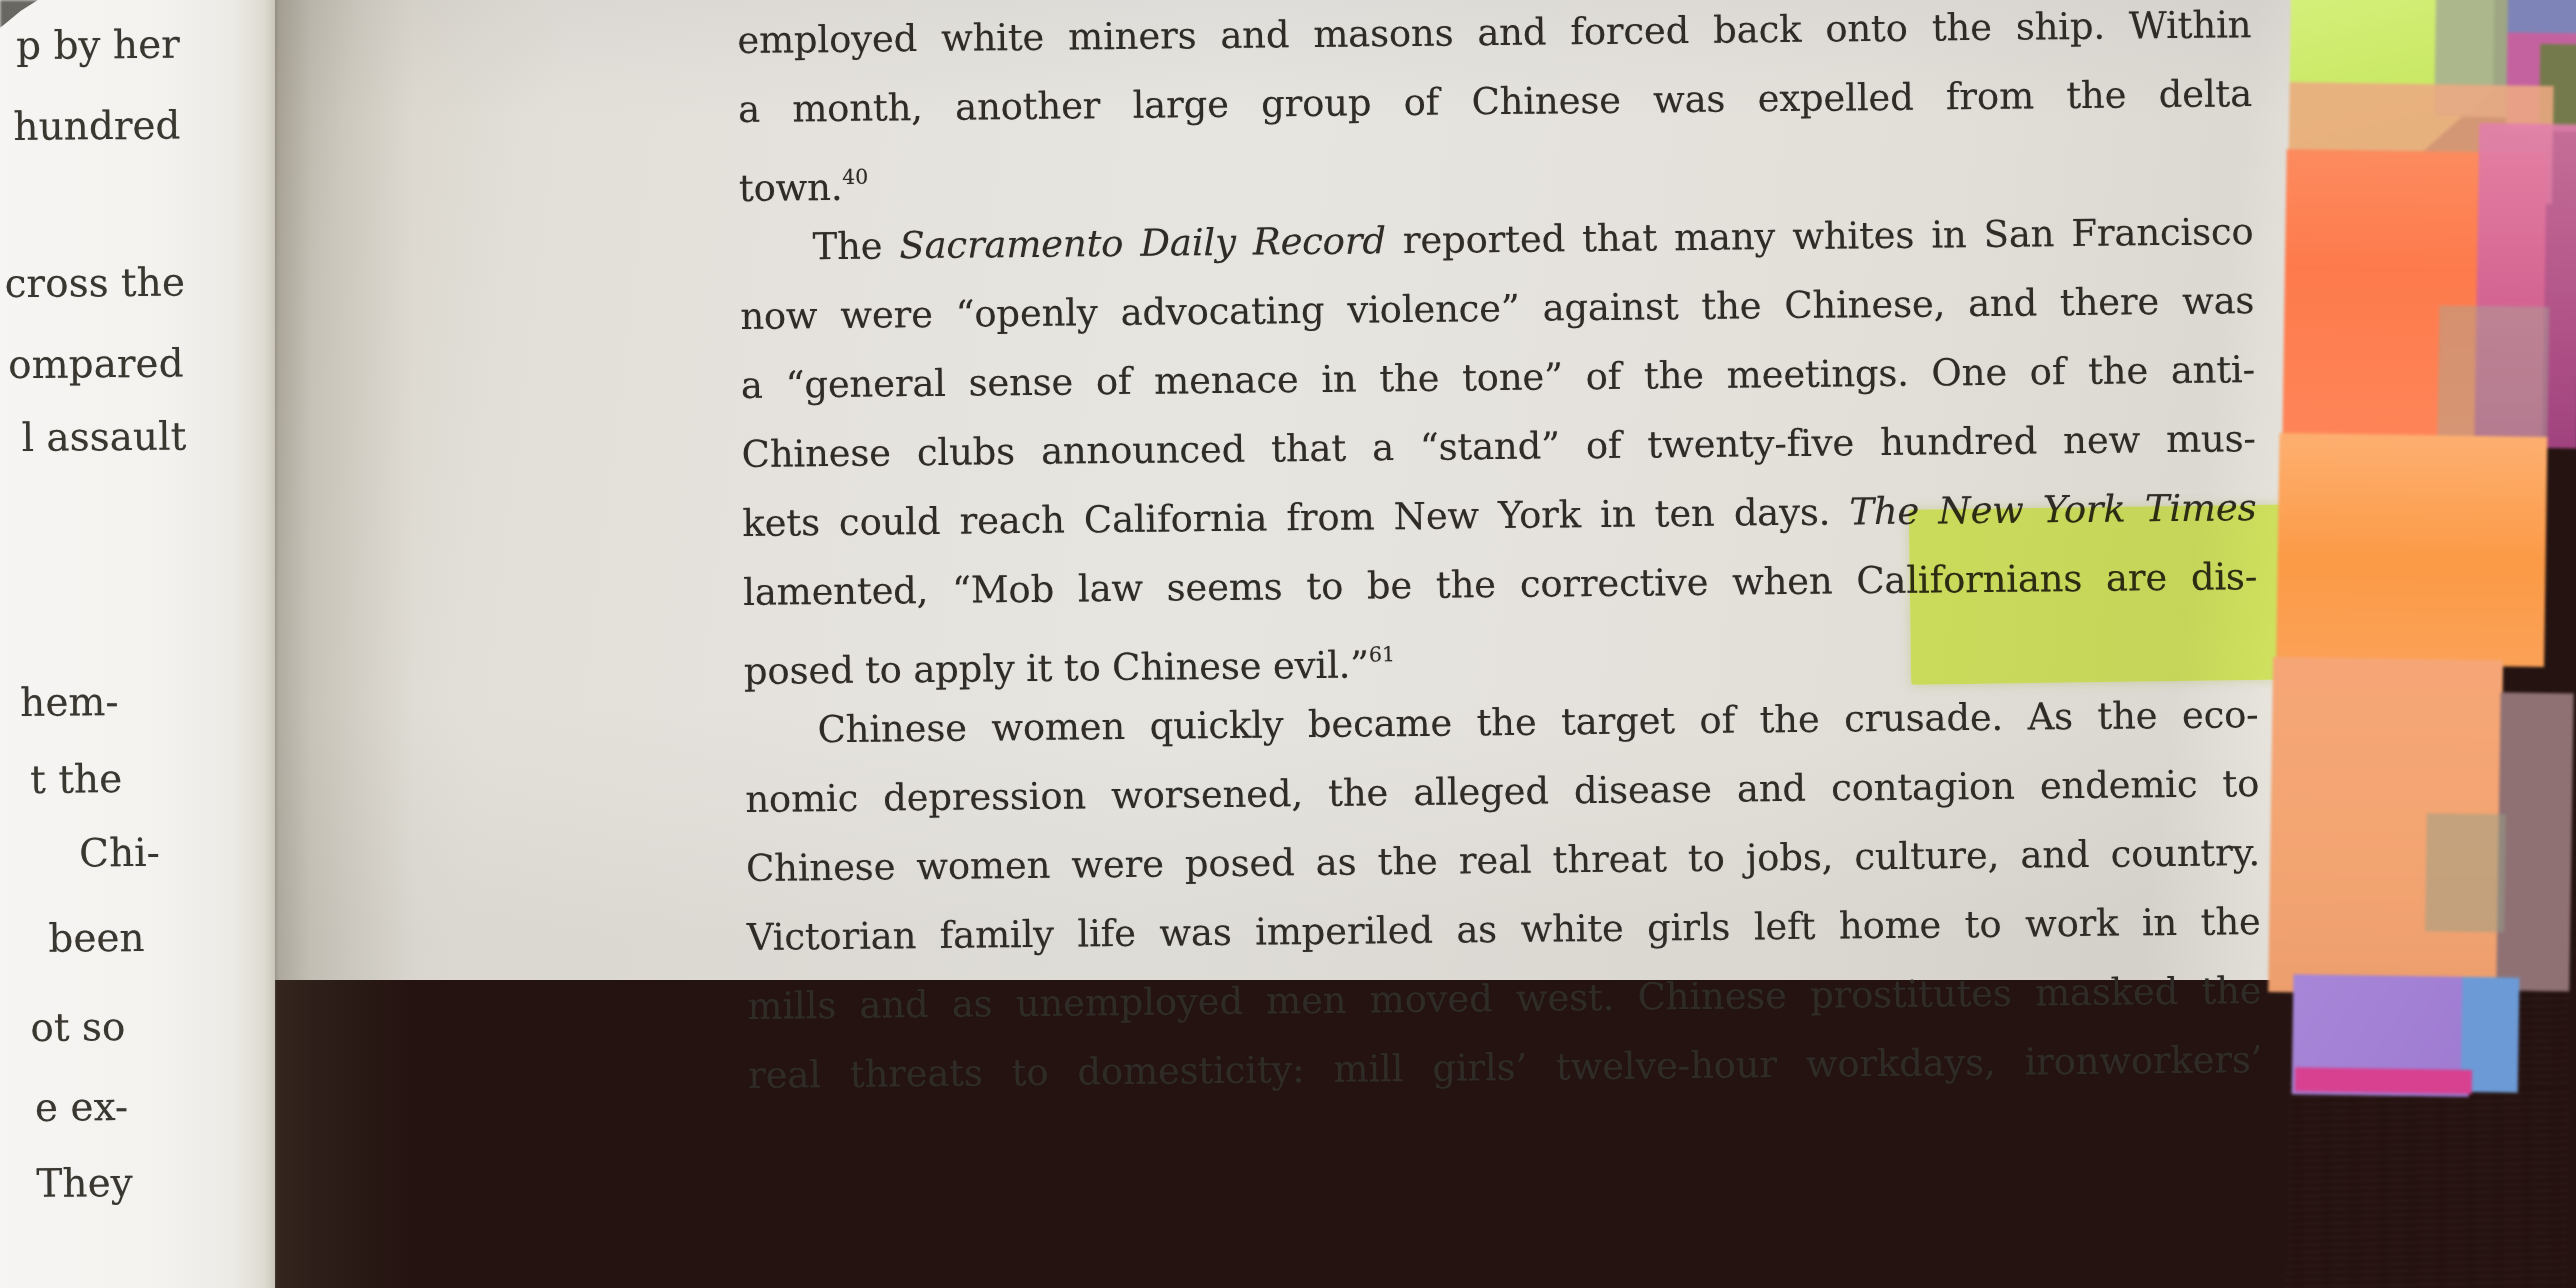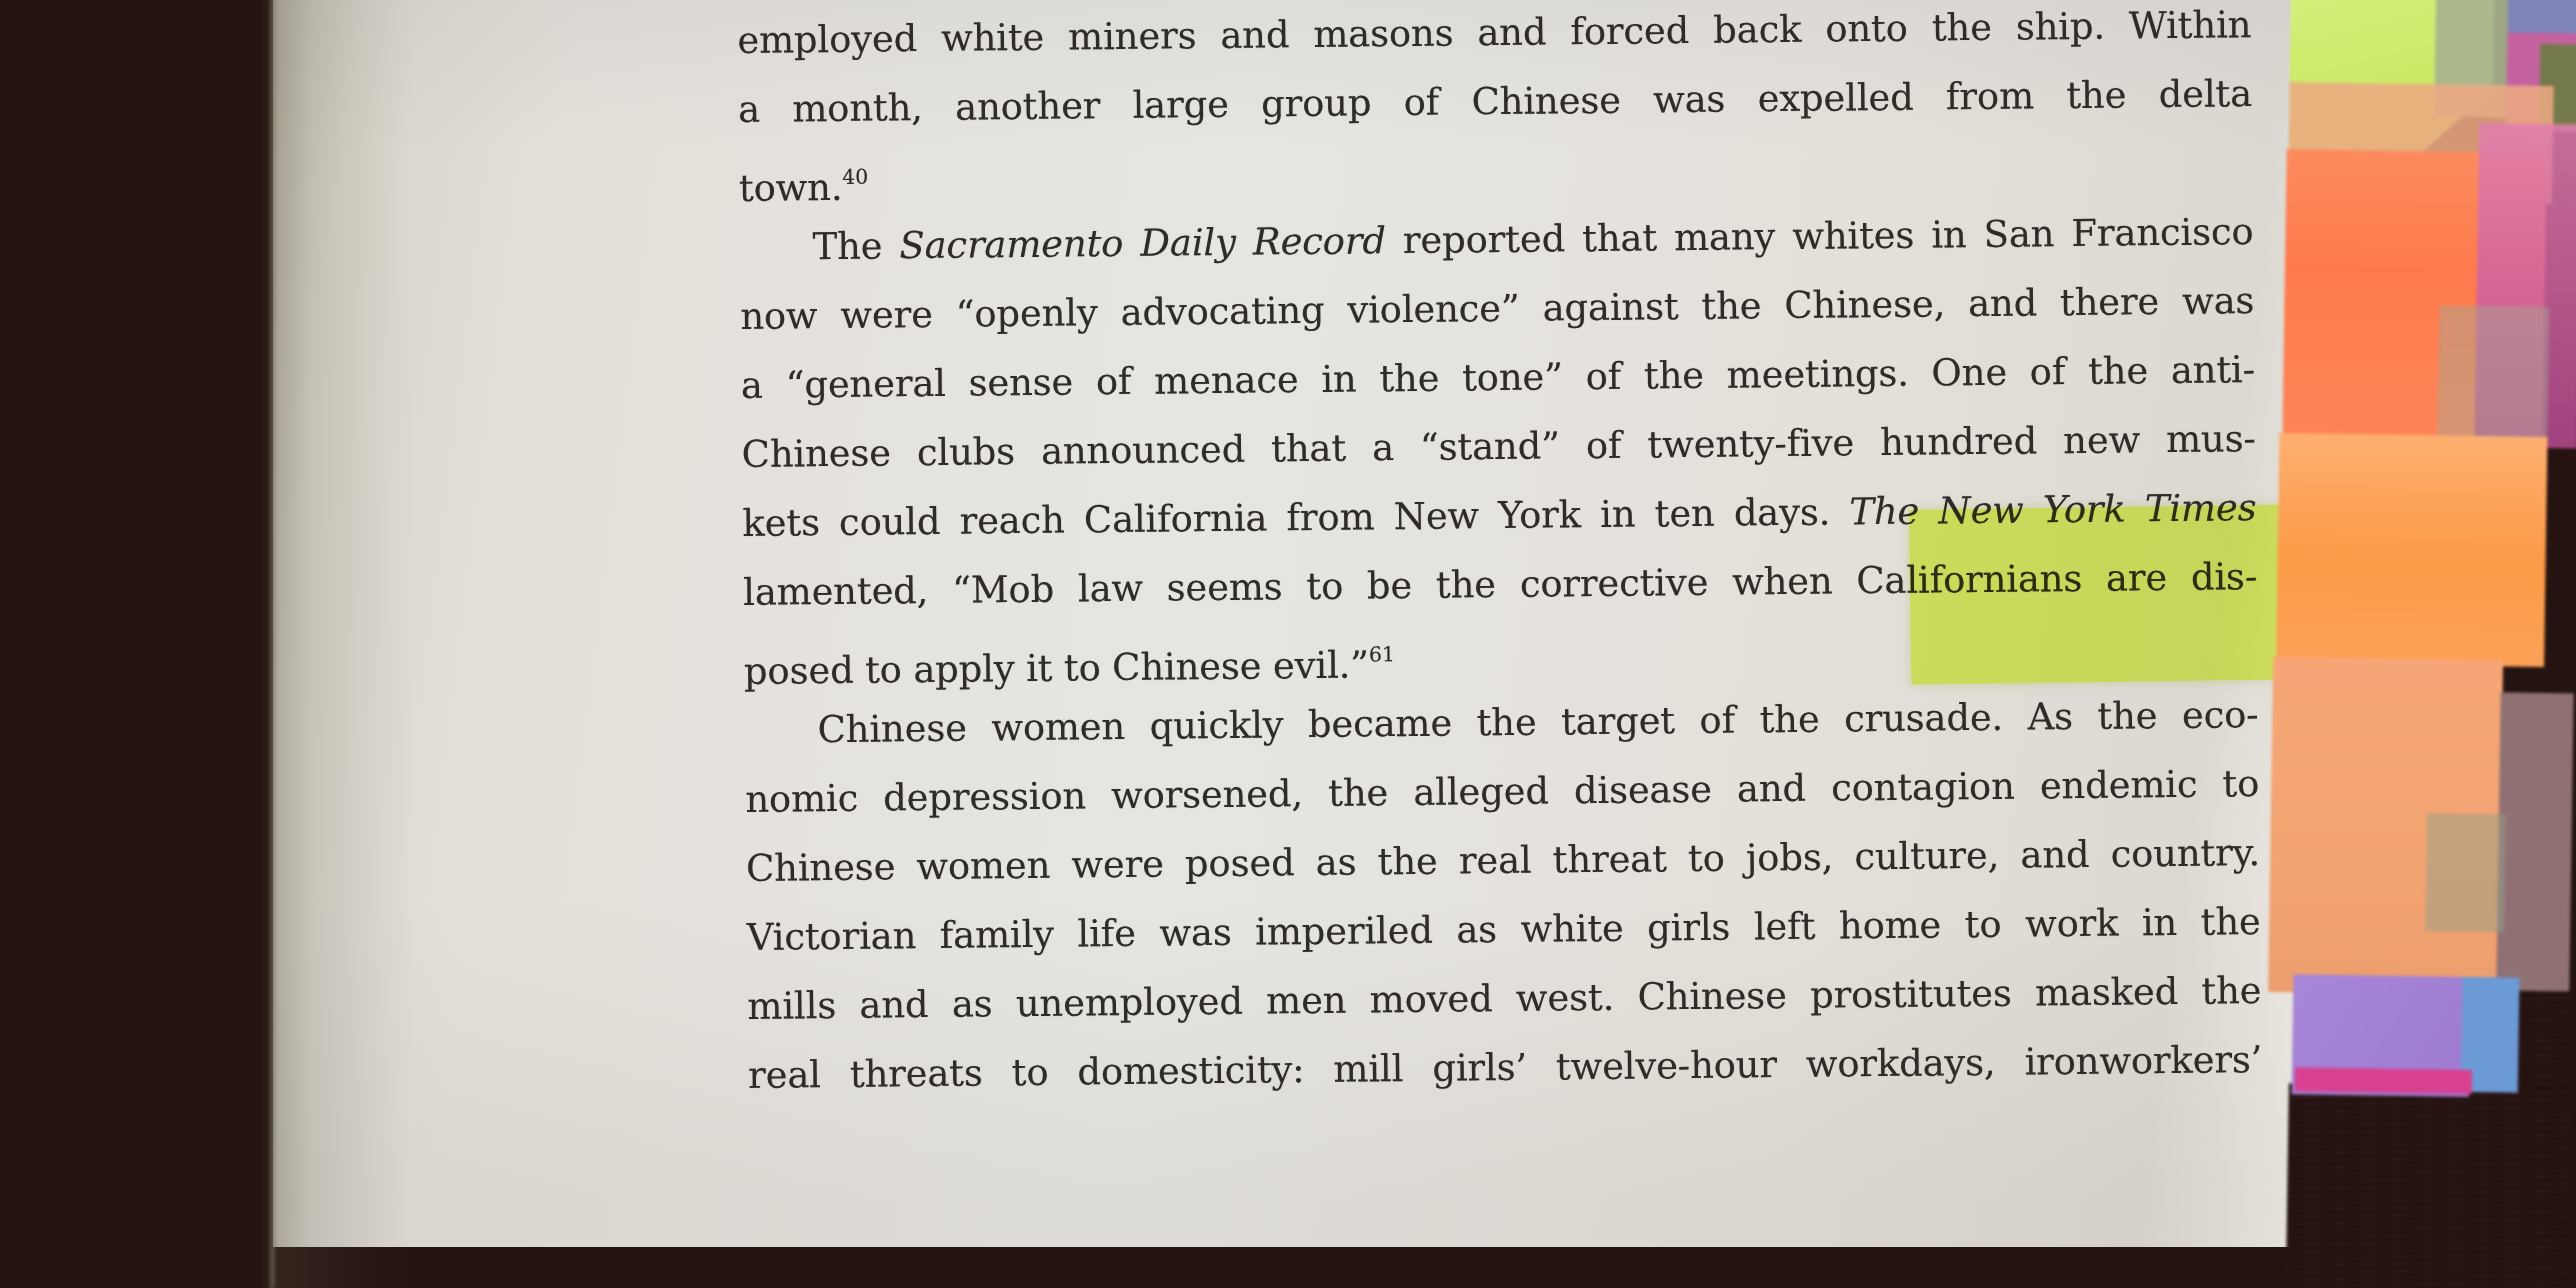--- a/index.html
+++ b/index.html
@@ -1,20 +1,20 @@
 <!DOCTYPE html>
 <html style="font-size:12.6px"><head>
 <meta charset="utf-8">
 <style>
   html,body{margin:0;padding:0;}
   body{width:2576px;height:1288px;overflow:hidden;background:#241310;font-family:"DejaVu Serif",serif;}
   .photo{position:absolute;inset:0;}
 
   
-  .right-page{position:absolute;left:273px;top:0;width:2038px;height:1247px;
+  .right-page{position:absolute;left:273px;top:0;width:2038px;height:980px;
     background:linear-gradient(97deg,#c7c2b6 0%,#d9d5cb 4%,#e3e0da 14%,#e7e5e0 45%,#e3e0da 75%,#dcd8d2 92%,#edebe4 99%);}
   .right-page::before{content:"";position:absolute;inset:0;
     background:linear-gradient(180deg,rgba(150,148,152,.10),rgba(0,0,0,0) 12%,rgba(0,0,0,0) 72%,rgba(120,115,105,.08) 96%);}
 
   
   .left-page{position:absolute;left:0;top:0;width:275px;height:1288px;
     background:linear-gradient(90deg,#f6f5f3 0%,#f3f2ef 60%,#eceae5 85%,#dedbd2 96%,#c9c5ba 100%);}
   .corner-mark{position:absolute;left:0;top:0;width:38px;height:28px;background:#45443e;
     clip-path:polygon(0 0,100% 0,55% 38%,0 100%);opacity:.8;filter:blur(1.6px);}
   .gutter{position:absolute;left:260px;top:0;width:213px;height:1288px;pointer-events:none;
@@ -105,20 +105,37 @@
       </div>
     <div class="running-header-wrap">
       <span>THE WOMAN’S TALE</span><span class="header-divider">—</span>
     </div>
     <div class="page-number">119</div>
   </div>
 
   <div class="gutter"></div>
   <div class="gutter-line"></div>
 
+  <div class="left-page">
+    <div class="corner-mark"></div>
+    <div class="lp-text" id="lp-text">
+        <div class="lp-frag" style="top: 22px; width: 185px;">p by her</div>
+        <div class="lp-frag" style="top: 103px; width: 185px;">hundred</div>
+        <div class="lp-frag" style="top: 260px; width: 188px;">cross the</div>
+        <div class="lp-frag" style="top: 341px; width: 186px;">ompared</div>
+        <div class="lp-frag" style="top: 414px; width: 188px;">l assault</div>
+        <div class="lp-frag" style="top: 679px; width: 118px;">hem-</div>
+        <div class="lp-frag" style="top: 756px; width: 121px;">t the</div>
+        <div class="lp-frag" style="top: 830px; width: 158px;">Chi-</div>
+        <div class="lp-frag" style="top: 915px; width: 142px;">been</div>
+        <div class="lp-frag" style="top: 1004px; width: 122px;">ot so</div>
+        <div class="lp-frag" style="top: 1084px; width: 124px;">e ex-</div>
+        <div class="lp-frag" style="top: 1160px; width: 128px;">They</div>
+      </div>
+  </div>
 
   <div class="highlight-tab"></div>
 
   <div class="tabs">
     <div class="tab wood t-wood-right"></div>
     <div class="tab wood t-wood-bottom"></div>
     <div class="tab t-green"></div>
     <div class="tab t-graygreen"></div>
     <div class="tab t-indigo"></div>
     <div class="tab t-magenta-top"></div>

